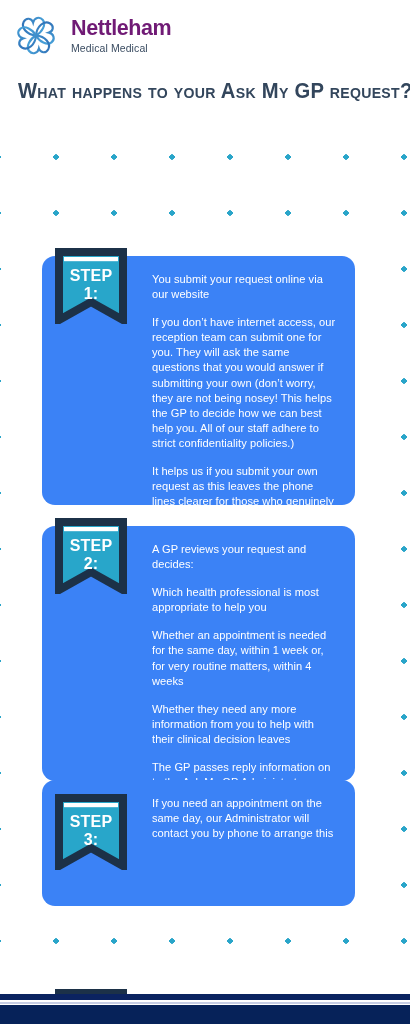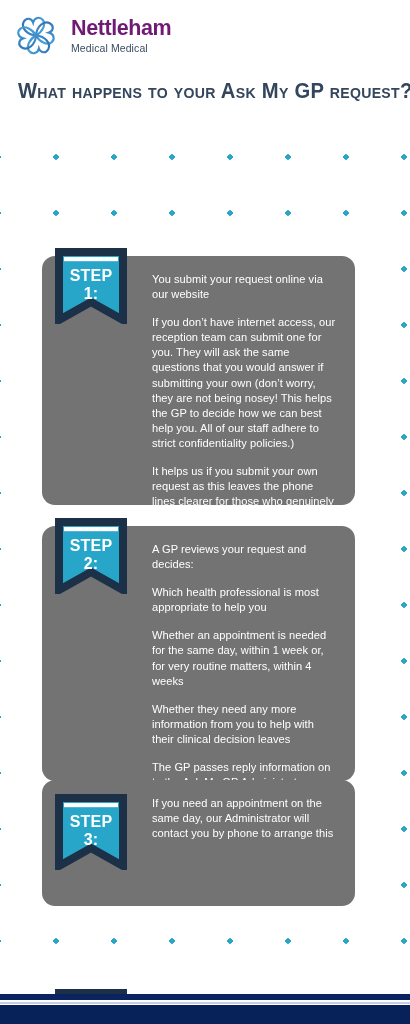--- a/index.html
+++ b/index.html
@@ -80,21 +80,21 @@
 
   
   .cards {
     position: relative;
     z-index: 3;
   }
   .card {
     position: absolute;
     left: 42px;
     width: 313px;
-    background: #737373;
+    background: #3b82f6;
     border-radius: 13px;
     box-sizing: border-box;
   }
   .card-body {
     padding: 16px 18px 16px 110px;
   }
   .para {
     color: #ffffff;
     font-size: 11.1px;
     line-height: 15.1px;

